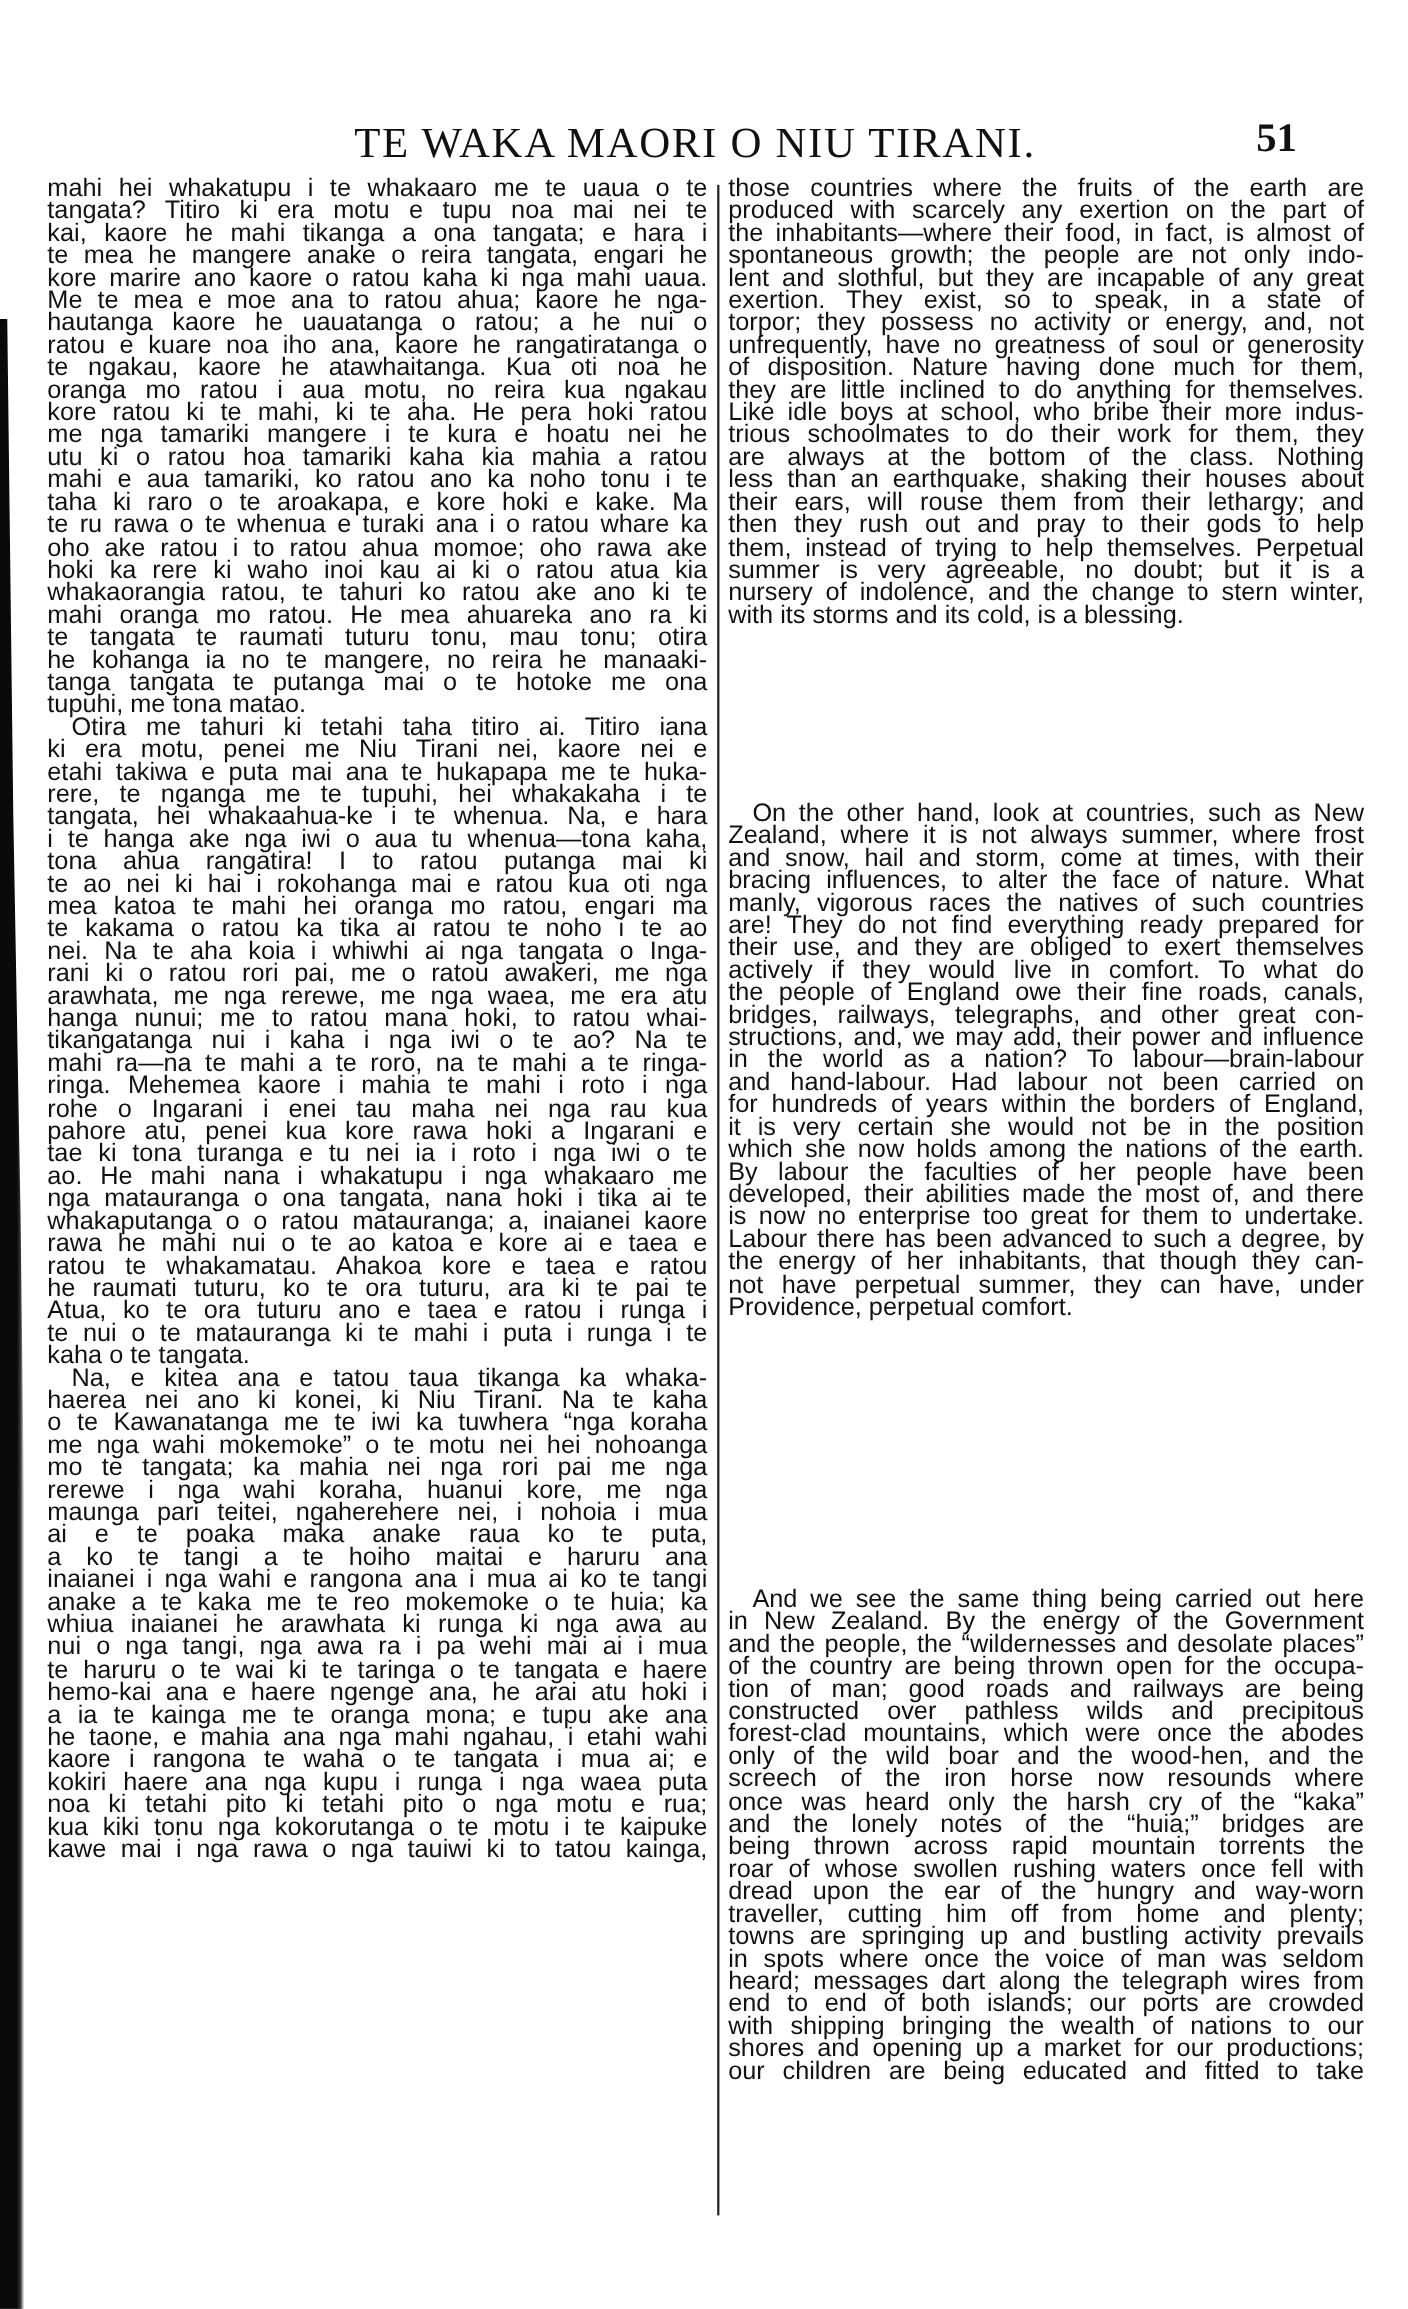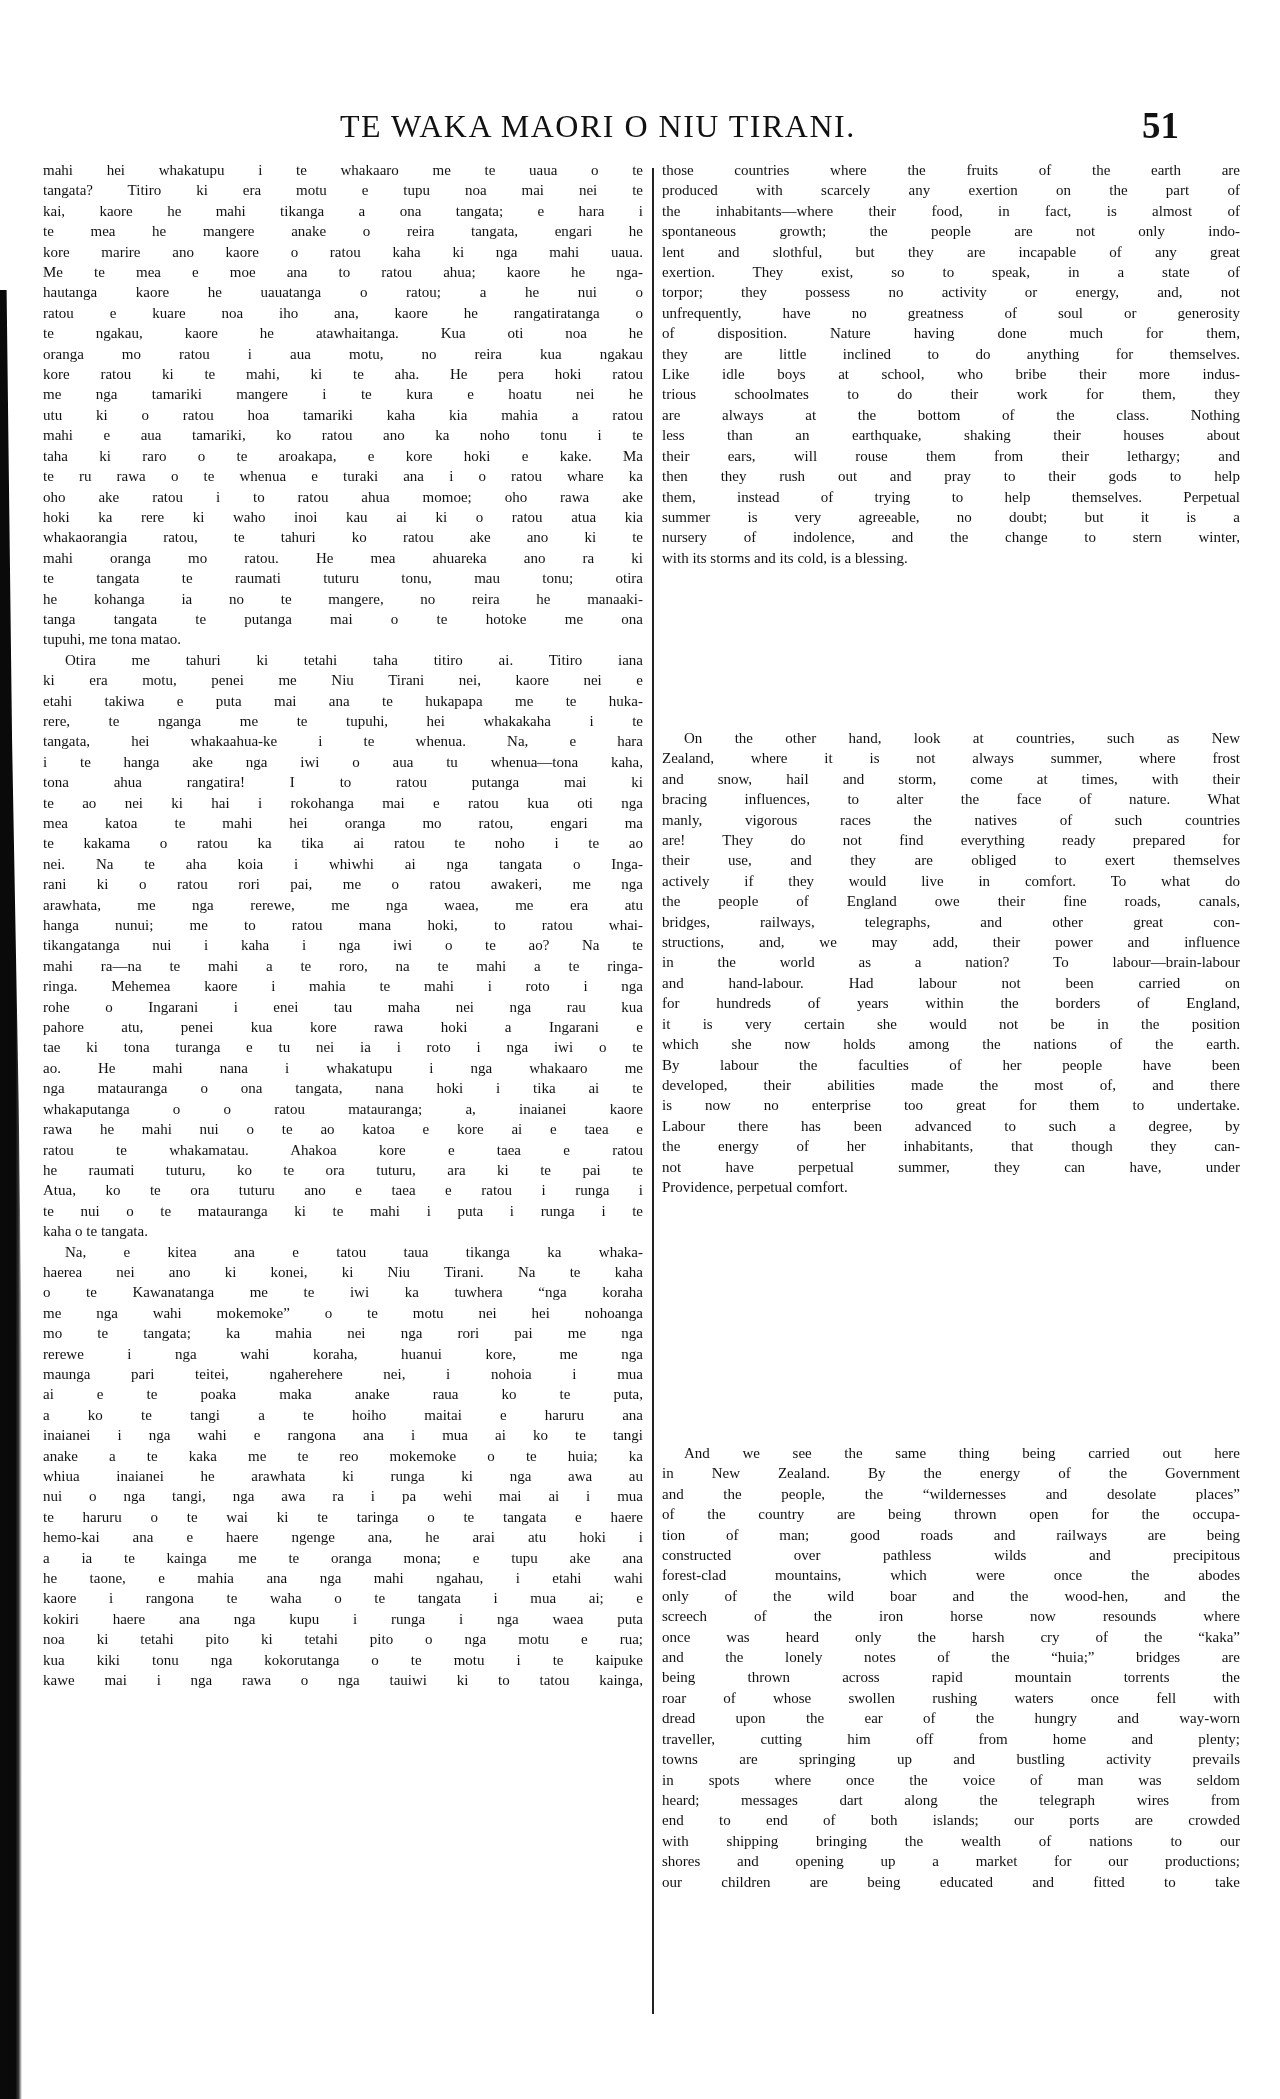--- a/index.html
+++ b/index.html
@@ -10,32 +10,32 @@
   }
   .binding {
     position: absolute; left: 0; top: 290px; width: 22px; height: 1809px;
     background: linear-gradient(to right, #0a0a0a 0%, #0a0a0a 70%, #3a3a3a 85%, #ffffff 100%);
     clip-path: polygon(0 0, 30% 0, 55% 25%, 85% 45%, 100% 60%, 100% 100%, 0 100%);
   }
   .running-head {
     position: absolute; top: 108px; left: 0; width: 1280px; height: 40px;
   }
   .running-title {
-    position: absolute; left: 340px; top: 0;
-    font-family: "Liberation Serif", serif; font-size: 32px; letter-spacing: 1.5px;
+    position: absolute; left: 322px; top: 0;
+    font-family: "Liberation Serif", serif; font-size: 39px; letter-spacing: 1.5px;
     white-space: nowrap;
   }
   .page-number {
     position: absolute; left: 1142px; top: -4px;
     font-family: "Liberation Serif", serif; font-size: 37px; font-weight: bold;
   }
   .col {
     position: absolute;
-    font-family: Liberation Serif, serif;
-    font-size: 15px; line-height: 20.4px;
+    font-family: Liberation Sans, sans-serif;
+    font-size: 23px; line-height: 20.4px;
     text-align: justify; hyphens: manual;
   }
   .col-left { left: 43px; top: 160px; width: 600px; }
   .col-right { left: 662px; top: 160px; width: 578px; }
   .col .line { display: block; text-align: justify; text-align-last: justify; white-space: nowrap; }
   .col .line.last { text-align-last: left; }
   .rule {
     position: absolute; left: 652px; top: 168px; width: 1.5px; height: 1846px; background: #222;
   }
   .right-block { position: absolute; left: 0; width: 578px; }

